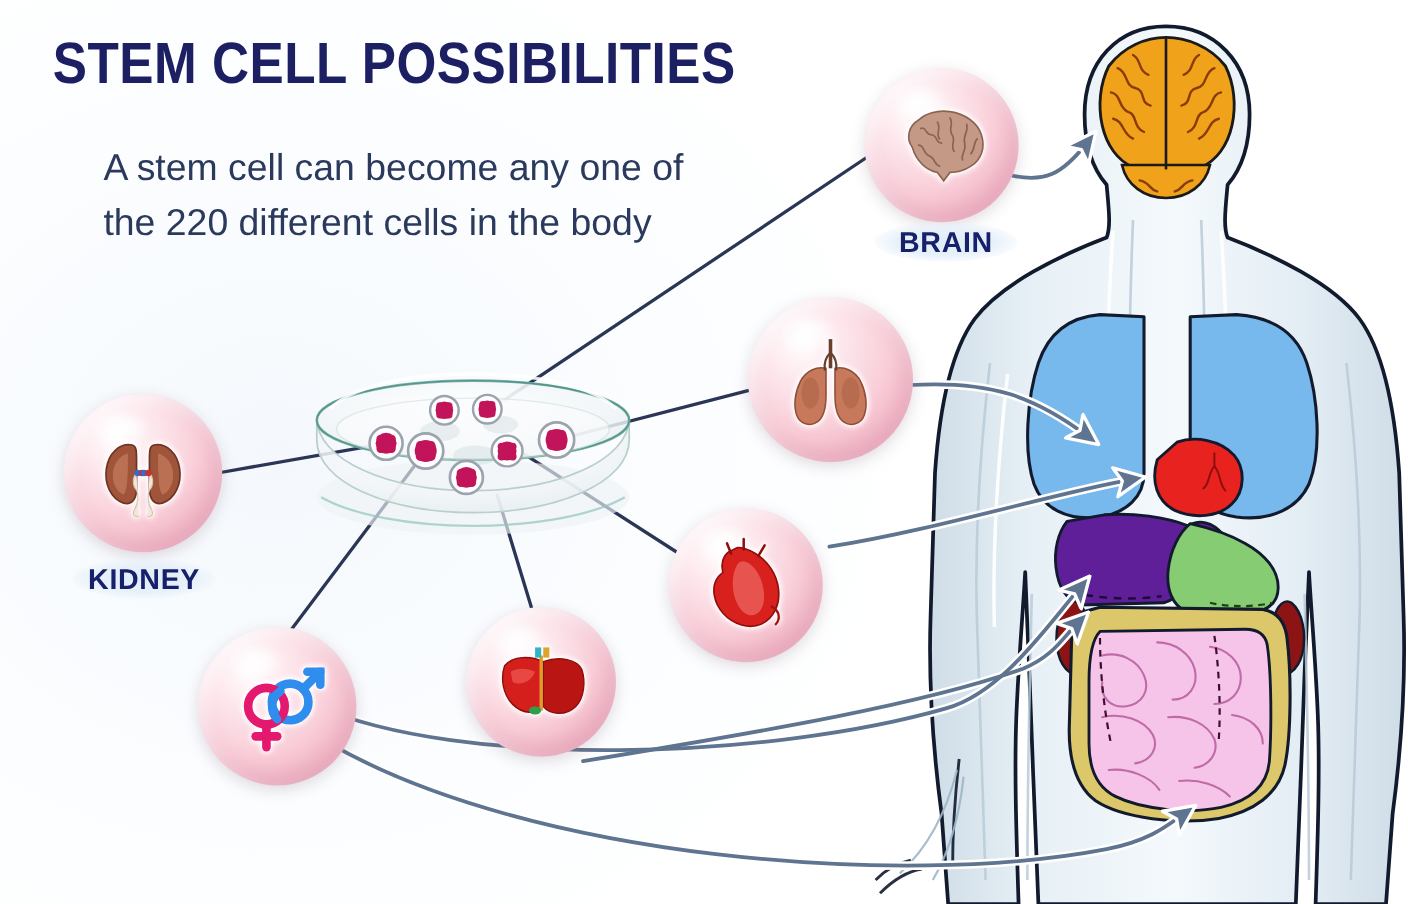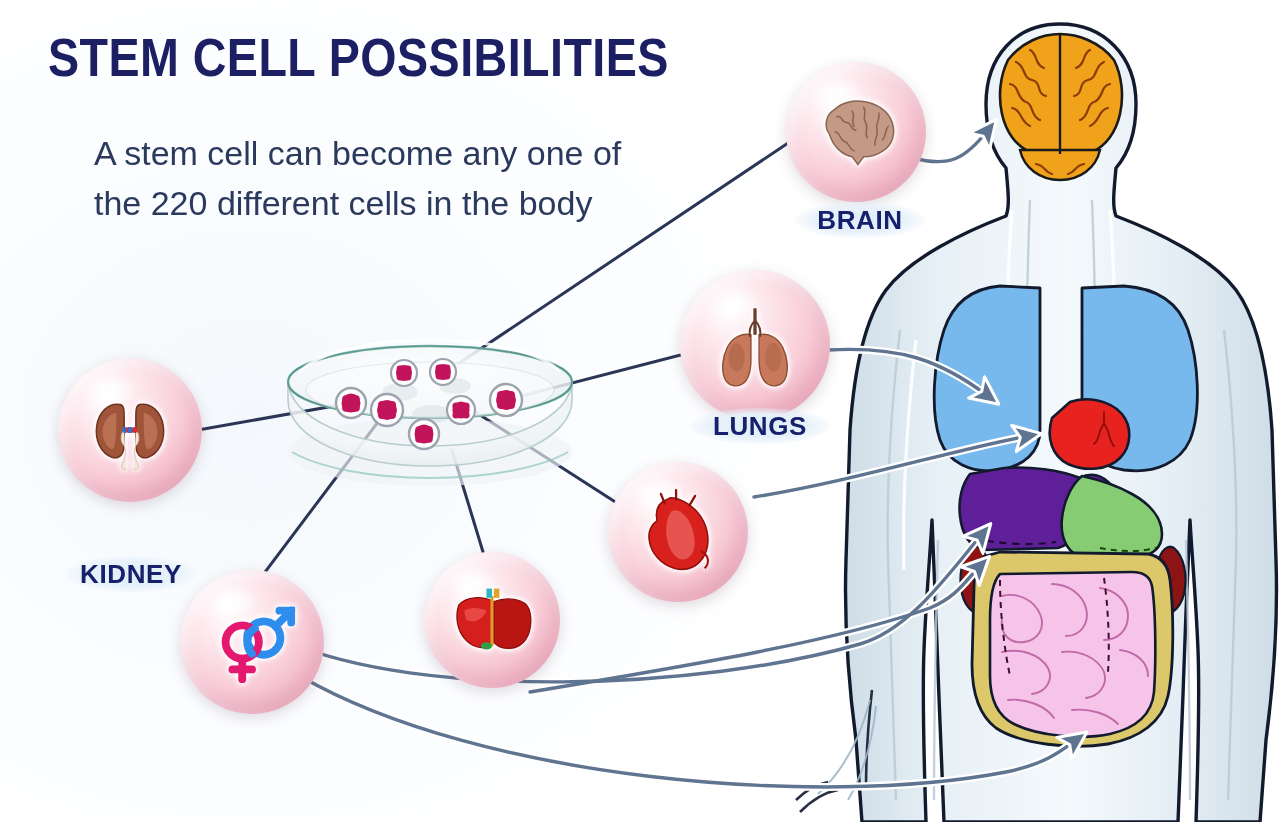--- a/index.html
+++ b/index.html
@@ -374,21 +374,20 @@
         <path d="M54,40 C62,38 72,42 77,52 C82,62 83,74 80,82 C77,90 68,92 62,88
                  C56,84 54,74 54,64 Z" fill="#c8795c" stroke="#8e4f37" stroke-width="1.4"></path>
         <path d="M50,26 C46,30 44,36 45,42 M50,26 C54,30 56,36 55,42" stroke="#6b3f2e" stroke-width="2" fill="none"></path>
         <g fill="#a85f44" opacity="0.5">
           <ellipse cx="32" cy="62" rx="8" ry="14"></ellipse>
           <ellipse cx="68" cy="62" rx="8" ry="14"></ellipse>
         </g>
       </svg>
     </div>
   </div>
-  <div class="label" style="left:690px;top:408px;width:140px;height:36px;">LUNGS</div>
 
   <div class="bubble" style="left:608px;top:462px;width:140px;height:140px;">
     <div class="glyph">
       <svg viewBox="0 0 100 100">
         <path d="M34,18 C28,22 26,30 28,38 C22,42 18,50 20,60 C22,72 32,84 46,88
                  C60,92 72,86 78,74 C84,62 82,46 74,34 C66,22 52,14 42,14 Z" fill="#d8201c" stroke="#8e0f0c" stroke-width="1.6"></path>
         <path d="M42,30 C36,40 36,56 42,68 C48,80 58,82 64,74 C70,66 68,48 60,36
                  C54,28 46,24 42,30 Z" fill="#f06f6c" opacity="0.65"></path>
         <g fill="none" stroke="#8e0f0c" stroke-width="2.4" stroke-linecap="round">
           <path d="M36,20 L32,10"></path>
@@ -455,15 +454,15 @@
           <path d="M44,50 C40,54 40,62 44,66 C46,70 46,78 42,84 C40,88 42,92 46,90"></path>
           <path d="M56,50 C60,54 60,62 56,66 C54,70 54,78 58,84 C60,88 58,92 54,90"></path>
         </g>
         <circle cx="45" cy="50" r="3" fill="#2f6fd0"></circle>
         <circle cx="49" cy="50" r="3" fill="#d02f2f"></circle>
         <circle cx="51" cy="50" r="3" fill="#2f6fd0"></circle>
         <circle cx="55" cy="50" r="3" fill="#d02f2f"></circle>
       </svg>
     </div>
   </div>
-  <div class="label" style="left:66px;top:508px;width:130px;height:36px;margin-top:48px;">KIDNEY</div>
+  <div class="label" style="left:66px;top:508px;width:130px;height:36px;">KIDNEY</div>
 
 </div>
 
 </body></html>

